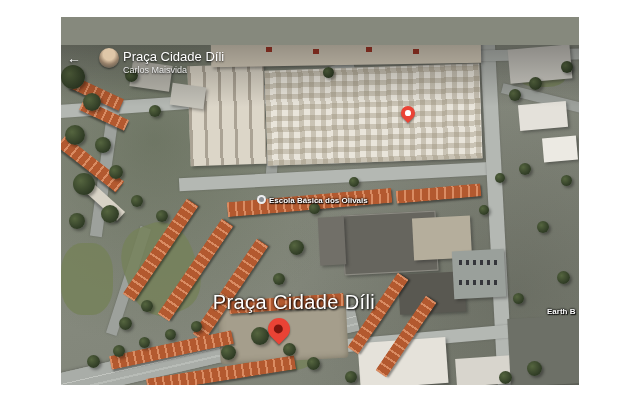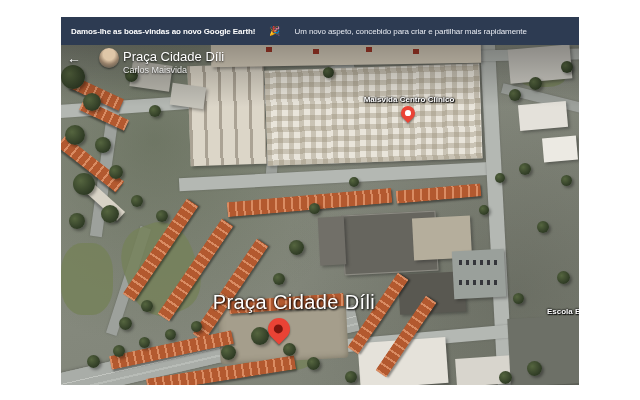--- a/index.html
+++ b/index.html
@@ -110,25 +110,20 @@
   .poi-ico{
     display:inline-block;width:9px;height:9px;border-radius:50%;background:#8a8f94;
     box-shadow:inset 0 0 0 2px rgba(255,255,255,.85);vertical-align:-1px;margin-right:3px;
   }
 </style>
 </head>
 <body>
 
 <div class="stage">
 
-  <div class="banner">
-    <span class="welcome">Damos-lhe as boas-vindas ao novo Google Earth!</span>
-    <span class="emoji">🎉</span>
-    <span class="message">Um novo aspeto, concebido para criar e partilhar mais rapidamente</span>
-  </div>
 
   <div class="map">
 
     <div class="decor">
 
       <div class="road" style="left:-5px;top:52px;width:235px;height:13px;transform:rotate(-4deg)"></div>
       <div class="road" style="left:200px;top:28px;width:95px;height:12px;transform:rotate(-16deg)"></div>
       <div class="road dark" style="left:208px;top:28px;width:11px;height:112px;transform:rotate(4deg)"></div>
       <div class="road" style="left:118px;top:125px;width:315px;height:13px;transform:rotate(-3deg)"></div>
       <div class="road" style="left:428px;top:-10px;width:15px;height:365px;transform:rotate(-3deg)"></div>
@@ -226,32 +221,34 @@
       <div class="tree" style="left:452px;top:248px;width:11px;height:11px"></div>
       <div class="tree" style="left:466px;top:316px;width:15px;height:15px"></div>
       <div class="tree" style="left:438px;top:326px;width:13px;height:13px"></div>
       <div class="tree" style="left:288px;top:132px;width:10px;height:10px"></div>
       <div class="tree" style="left:418px;top:160px;width:10px;height:10px"></div>
       <div class="tree" style="left:500px;top:130px;width:11px;height:11px"></div>
     </div>
 
     <div class="map-fade"></div>
 
-    <div class="mlabel center" style="left:288px;top:50px;width:120px">Maisvida Centro Clínico</div>
     <div class="pin pin-small" style="left:340px;top:61px">
       <span class="pin-inner"></span>
     </div>
 
+    <div class="mlabel" style="left:196px;top:150px">
+      <span class="poi-ico"></span><span>Escola Básica dos Olivais</span>
+    </div>
 
     <div class="place-big">Praça Cidade Díli</div>
     <div class="pin pin-big" style="left:207px;top:273px">
       <span class="pin-inner"></span>
     </div>
 
-    <div class="mlabel" style="left:486px;top:262px">Escola B</div>
+    <div class="mlabel" style="left:486px;top:262px">Earth B</div>
 
     <div class="hdr">
       <div class="back">←</div>
       <div class="avatar"></div>
       <div class="title">Praça Cidade Díli</div>
       <div class="author">Carlos Maisvida</div>
     </div>
 
   </div>
 </div>

